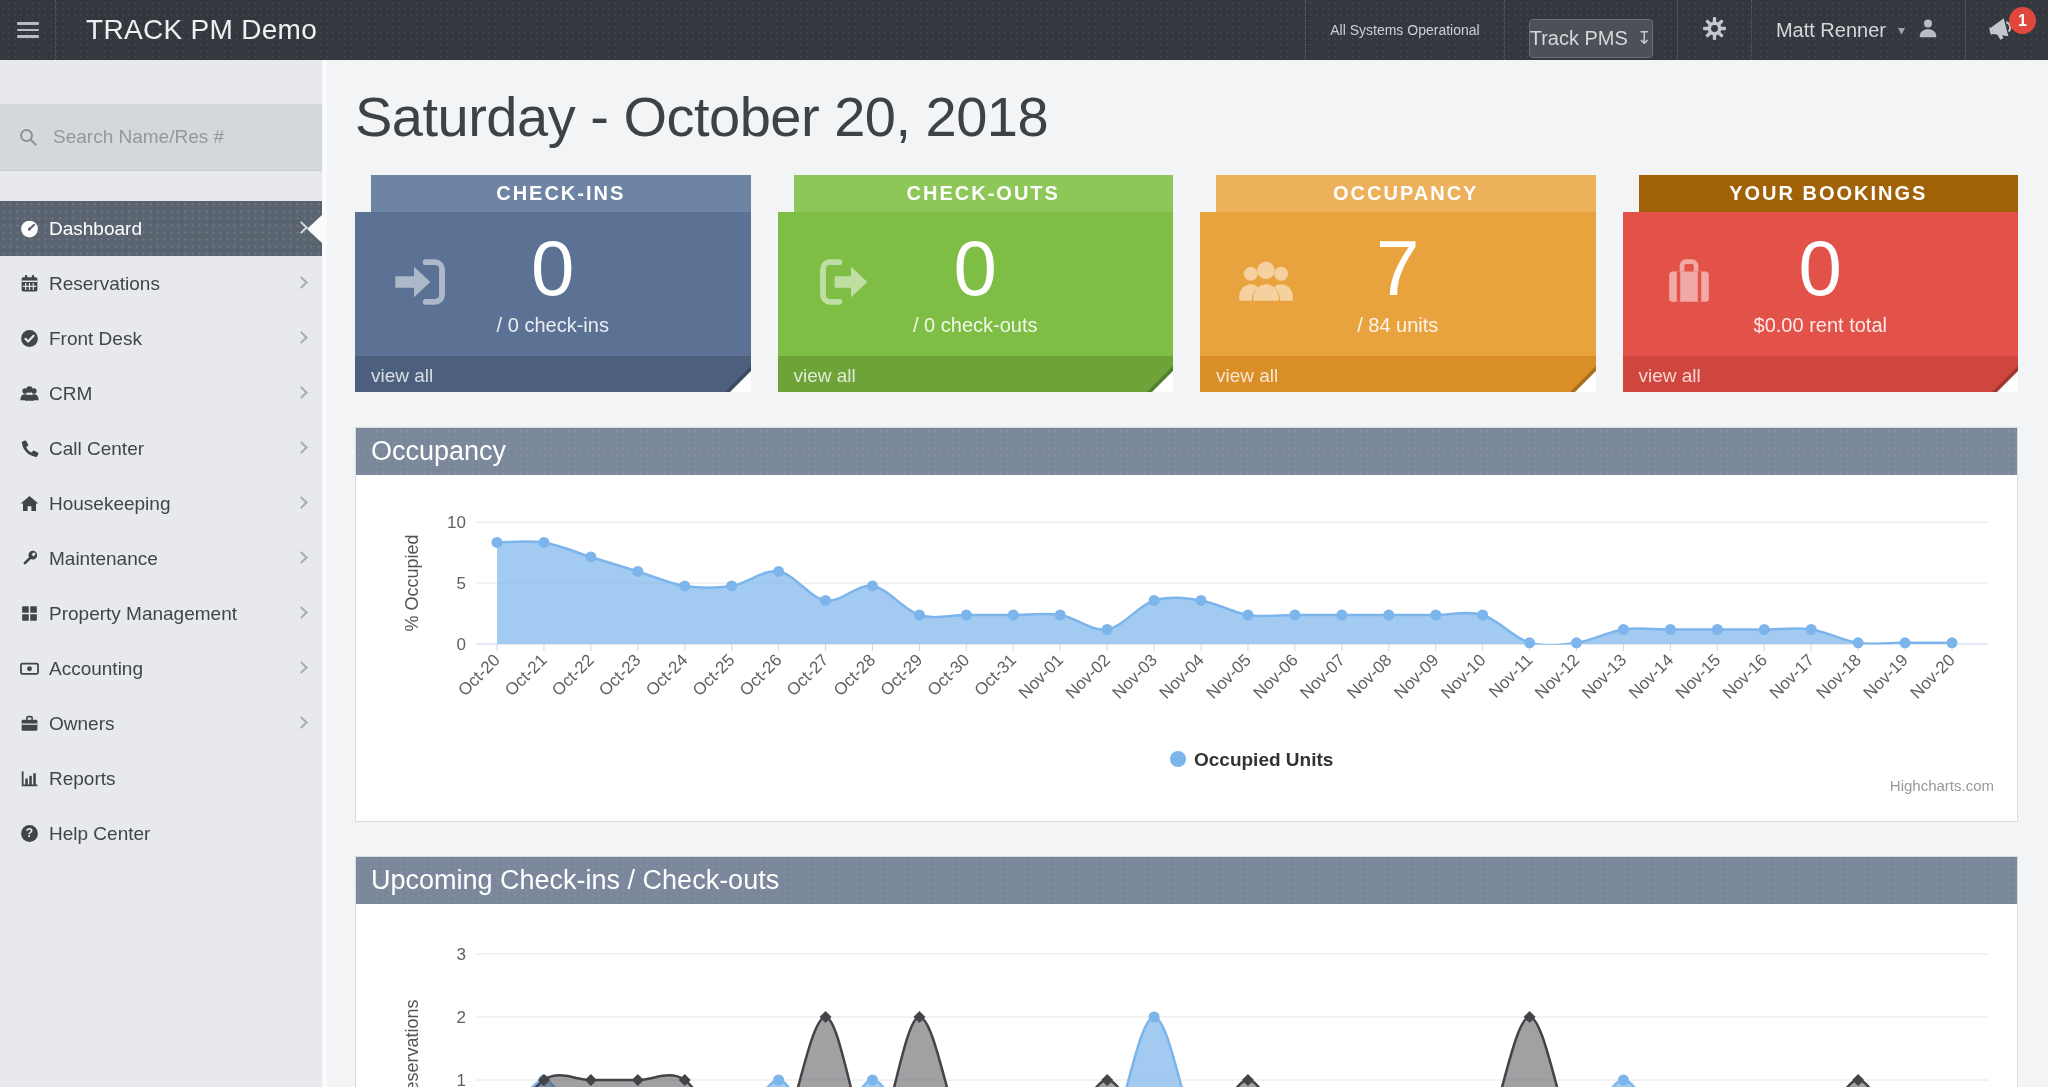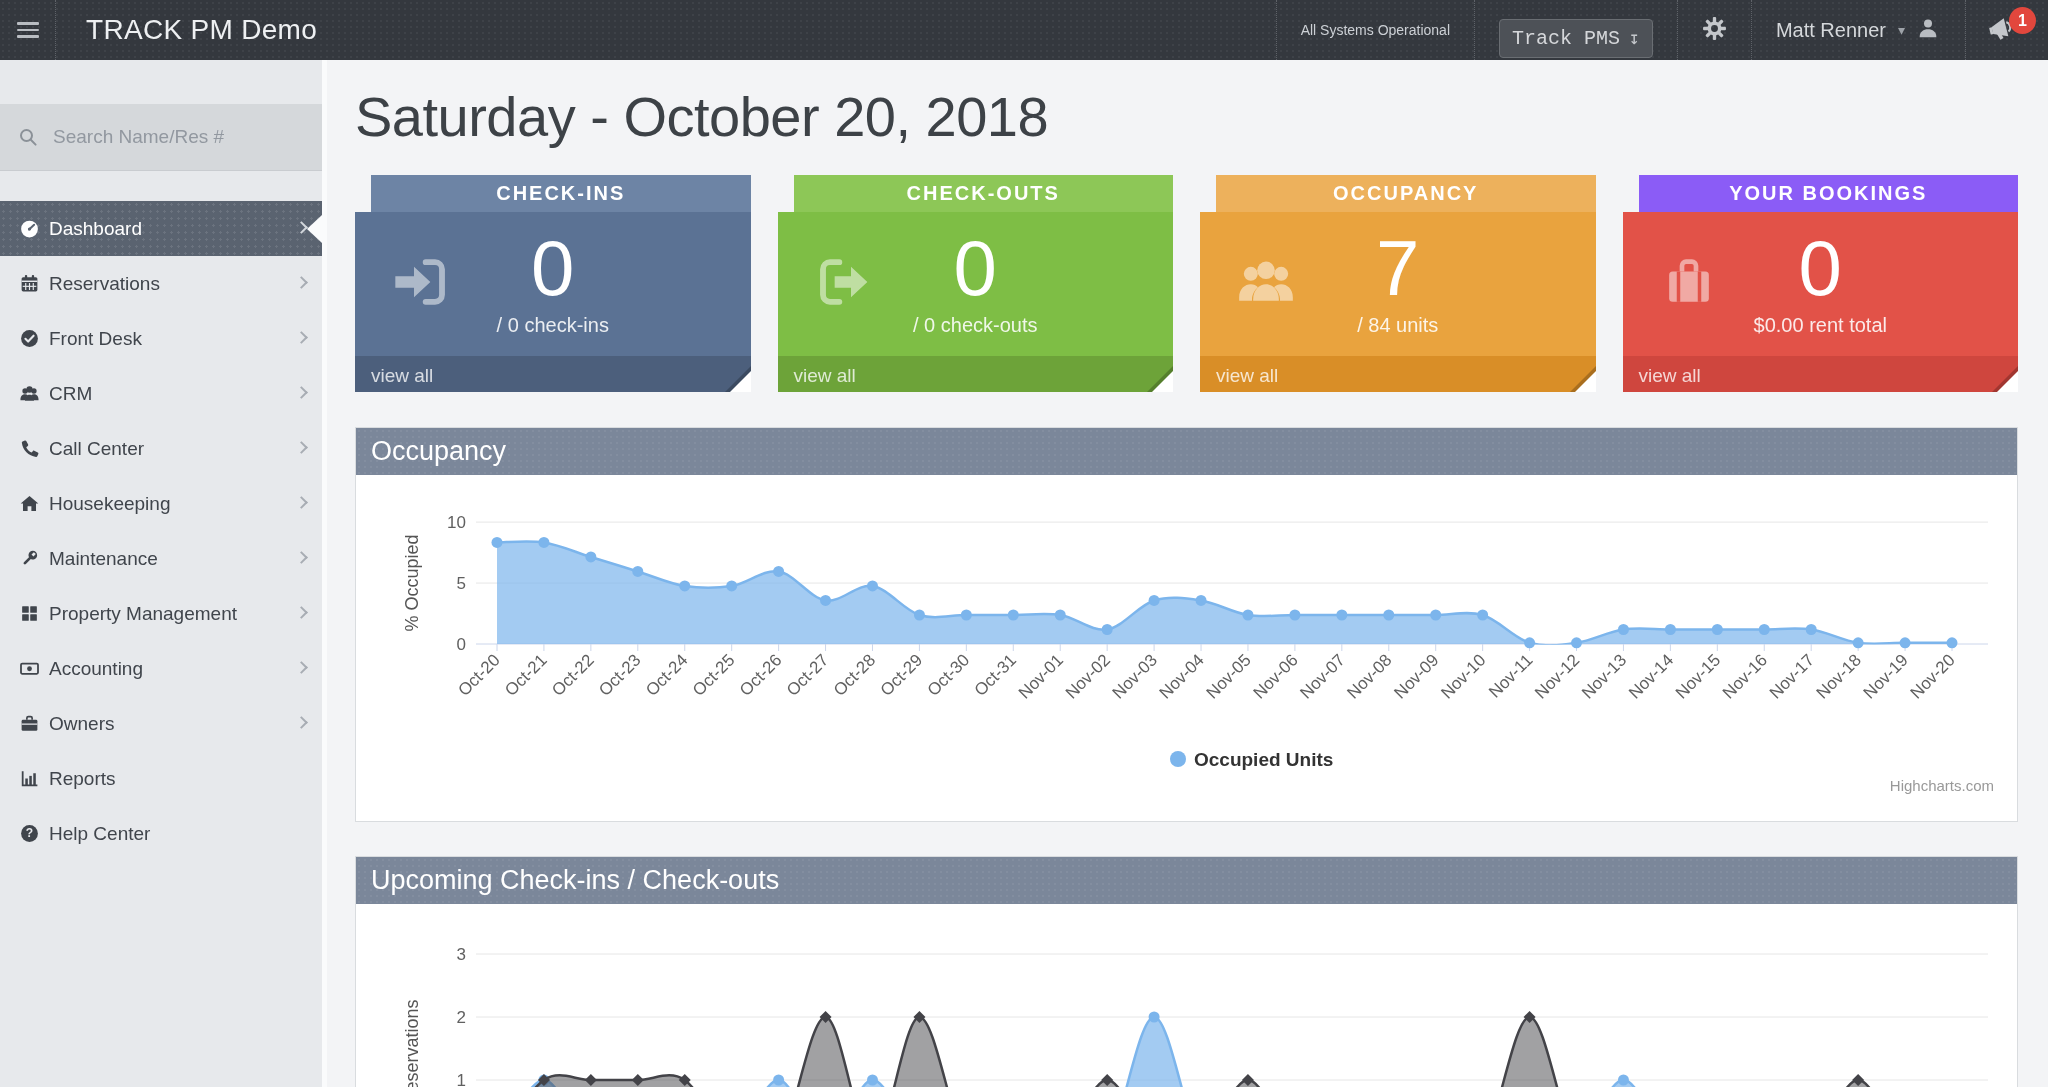--- a/index.html
+++ b/index.html
@@ -11,21 +11,21 @@
     background-image:radial-gradient(rgba(255,255,255,.05) 1px,transparent 1.2px);
     background-size:6px 6px;display:flex;align-items:stretch;z-index:10;}
   .hamburger{width:56px;display:flex;flex-direction:column;justify-content:center;align-items:center;
     gap:4px;border-right:1px dotted #5e6268;cursor:pointer;}
   .hamburger i{display:block;width:22px;height:2.5px;border-radius:1px;background:#b9bdc2;}
   .brand{display:flex;align-items:center;margin-left:30px;font-size:28px;color:#eef0f2;letter-spacing:.3px;}
   .tb-right{margin-left:auto;display:flex;align-items:stretch;}
   .tb-item{display:flex;align-items:center;border-left:1px dotted #5e6268;padding:0 24px;color:#ccd0d5;}
   .tb-status{font-size:14px;}
   .pms-btn{background:#4d5157;border:1px solid #6a6e73;border-radius:4px;color:#d5d7da;
-    font-size:20px;font-family:Liberation Mono, monospace;padding:7px 12px;display:flex;align-items:center;gap:9px;cursor:pointer;margin-top:16px;}
+    font-size:20px;font-family:Liberation Sans, sans-serif;padding:7px 0;display:flex;align-items:center;gap:9px;cursor:pointer;margin-top:16px;}
   .pms-btn .dl{font-size:18px;color:#c4c7cb;}
   .tb-user{gap:10px;font-size:20px;color:#d5d8db;cursor:pointer;}
   .caret{font-size:14px;color:#9da2a8;margin-left:2px;}
   .tb-icon-btn{cursor:pointer;}
   .bell-wrap{position:relative;padding:0 30px 0 22px;}
   .badge{position:absolute;top:7px;right:12px;min-width:27px;height:27px;border-radius:50%;
     background:#e2473d;color:#fff;font-size:16px;font-weight:bold;display:flex;align-items:center;justify-content:center;}
 
   
   .sidebar{position:absolute;left:0;top:60px;bottom:0;width:327px;background:#e7e9ec;
@@ -318,21 +318,21 @@
               <path d="M1 37c0-7 5-11 10-11 2.5 0 4.6 1 6.1 2.6-3.1 2.6-5.1 6.6-5.1 10.4v1H1Z" fill="#ffffff"></path>
               <path d="M47 37c0-7-5-11-10-11-2.5 0-4.6 1-6.1 2.6 3.1 2.6 5.1 6.6 5.1 10.4v1H47Z" fill="#ffffff"></path>
               <path d="M13 39c0-8 5.5-13 11-13s11 5 11 13v1H13Z" fill="#ffffff"></path>
             </svg></span>
           <div class="card-value">7</div>
           <div class="card-sub">/ 84 units</div>
         </div>
         <div class="card-foot dots" style="background:#d98e27"><a>view all</a><span class="fold-shadow"></span><span class="fold"></span></div>
       </div>
       <div class="card">
-        <div class="card-head dots" style="background:#8b5cf6">YOUR BOOKINGS</div>
+        <div class="card-head dots" style="background:#a16207">YOUR BOOKINGS</div>
         <div class="card-body dots" style="background:#e25248">
           <span class="card-icon"><svg width="56" height="56" viewBox="0 0 48 48">
               <rect x="7" y="15" width="34" height="26" rx="3" fill="#ffffff"></rect>
               <path d="M18 15 v-5 a3.5 3.5 0 0 1 3.5-3.5 h5 a3.5 3.5 0 0 1 3.5 3.5 v5" stroke="#ffffff" stroke-width="4" fill="none"></path>
               <line x1="15" y1="15" x2="15" y2="41" stroke="#e25248" stroke-width="3"></line>
               <line x1="33" y1="15" x2="33" y2="41" stroke="#e25248" stroke-width="3"></line>
             </svg></span>
           <div class="card-value">0</div>
           <div class="card-sub">$0.00 rent total</div>
         </div>

